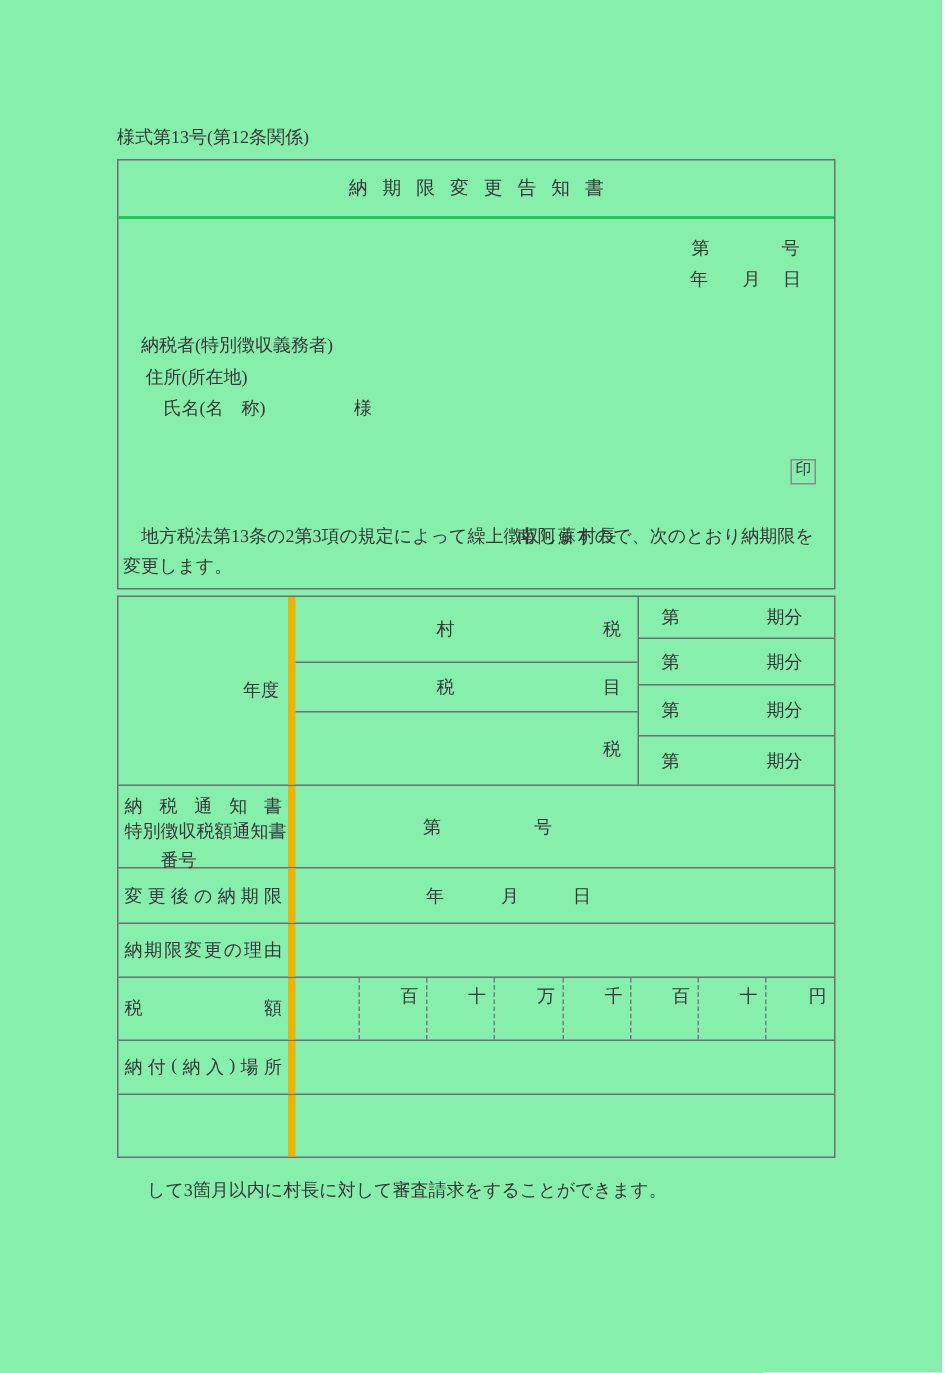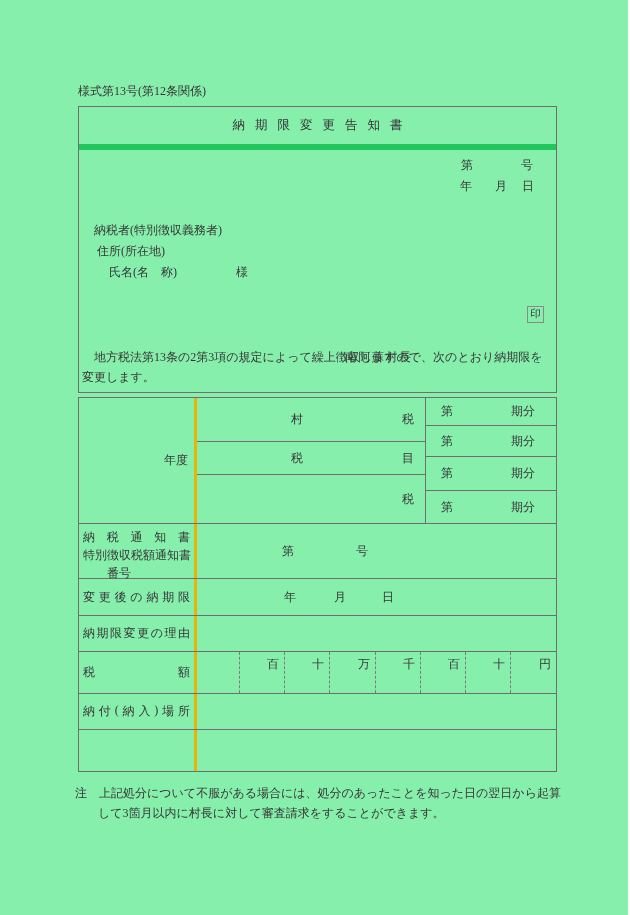--- a/index.html
+++ b/index.html
@@ -4,32 +4,32 @@
 <style>
   html,body{margin:0;padding:0;background:#fbfbfa;}
   .page{
     position:relative;width:628px;height:915px;background:#86efac;
     font-family:"Liberation Serif","DejaVu Serif",serif;
     color:#363636;font-size:12px;overflow:hidden;
   }
   .abs{position:absolute;}
   
   .box1{left:78px;top:106px;width:479px;height:287px;border:1px solid #6e6e6e;box-sizing:border-box;}
-  .box1-title{height:37px;border-bottom:6px solid #22c55e;display:flex;align-items:center;justify-content:center;
+  .box1-title{height:37px;border-bottom:2px solid #22c55e;display:flex;align-items:center;justify-content:center;
               letter-spacing:10px;text-indent:10px;font-size:12.5px;}
   .docline{position:absolute;display:flex;align-items:center;}
   .seal-box{width:15px;height:15px;border:1px solid #8a8a8a;display:flex;align-items:center;justify-content:center;
             font-size:10.5px;line-height:1;}
   .para{position:absolute;left:3px;right:3px;line-height:20px;text-indent:12px;}
   
   .box2{left:78px;top:397px;width:479px;height:375px;border:1px solid #6e6e6e;box-sizing:border-box;
         display:flex;flex-direction:column;}
   .trow{display:flex;box-sizing:border-box;border-bottom:1px solid #6e6e6e;}
   .trow:last-child{border-bottom:none;}
-  .lcell{width:118px;box-sizing:border-box;border-right:3px solid #eab308;flex:0 0 auto;}
+  .lcell{width:118px;box-sizing:border-box;border-right:5px solid #eab308;flex:0 0 auto;}
   .rcell{flex:1;box-sizing:border-box;position:relative;}
   .label-just{display:flex;justify-content:space-between;padding:0 4px;}
   .vcenter{display:flex;flex-direction:column;justify-content:center;}
   
   .blockA{height:126px;}
   .yearcell{display:flex;align-items:center;justify-content:flex-end;padding-right:6px;}
   .midcol{width:229px;box-sizing:border-box;border-right:1px solid #6e6e6e;display:flex;flex-direction:column;flex:0 0 auto;}
   .midrow{display:flex;align-items:center;justify-content:space-between;padding-left:94px;padding-right:11px;
           box-sizing:border-box;border-bottom:1px solid #6e6e6e;}
   .midrow:last-child{border-bottom:none;}
@@ -120,21 +120,21 @@
 
     <div class="trow" style="height:55px;">
       <div class="lcell" style="padding-top:4px;line-height:18px;">
         <div class="label-just">
             <span>納</span>
             <span>税</span>
             <span>通</span>
             <span>知</span>
             <span>書</span>
           </div>
-        <div style="padding:0 4px;white-space:nowrap;">特別徴収税額通知書</div>
+        <div style="padding:0 4px;white-space:nowrap;font-family:Liberation Mono, monospace;">特別徴収税額通知書</div>
         <div style="padding:0 4px;margin-left:24px;">番号</div>
       </div>
       <div class="rcell vcenter">
         <div style="display:flex;padding-left:85px;">
           <span>第</span>
           <span style="margin-left:62px;">号</span>
         </div>
       </div>
     </div>
 
@@ -226,17 +226,16 @@
       <div class="rcell"></div>
     </div>
 
     <div class="trow" style="flex:1;">
       <div class="lcell"></div>
       <div class="rcell"></div>
     </div>
   </div>
 
   <div class="abs note" style="left:75px;top:783px;width:490px;">
-    <div>注　上記処分について不服がある場合には、処分のあったことを知った日の翌日から起算</div>
     <div class="l2">して3箇月以内に村長に対して審査請求をすることができます。</div>
   </div>
 
 </div>
 
 </body></html>

